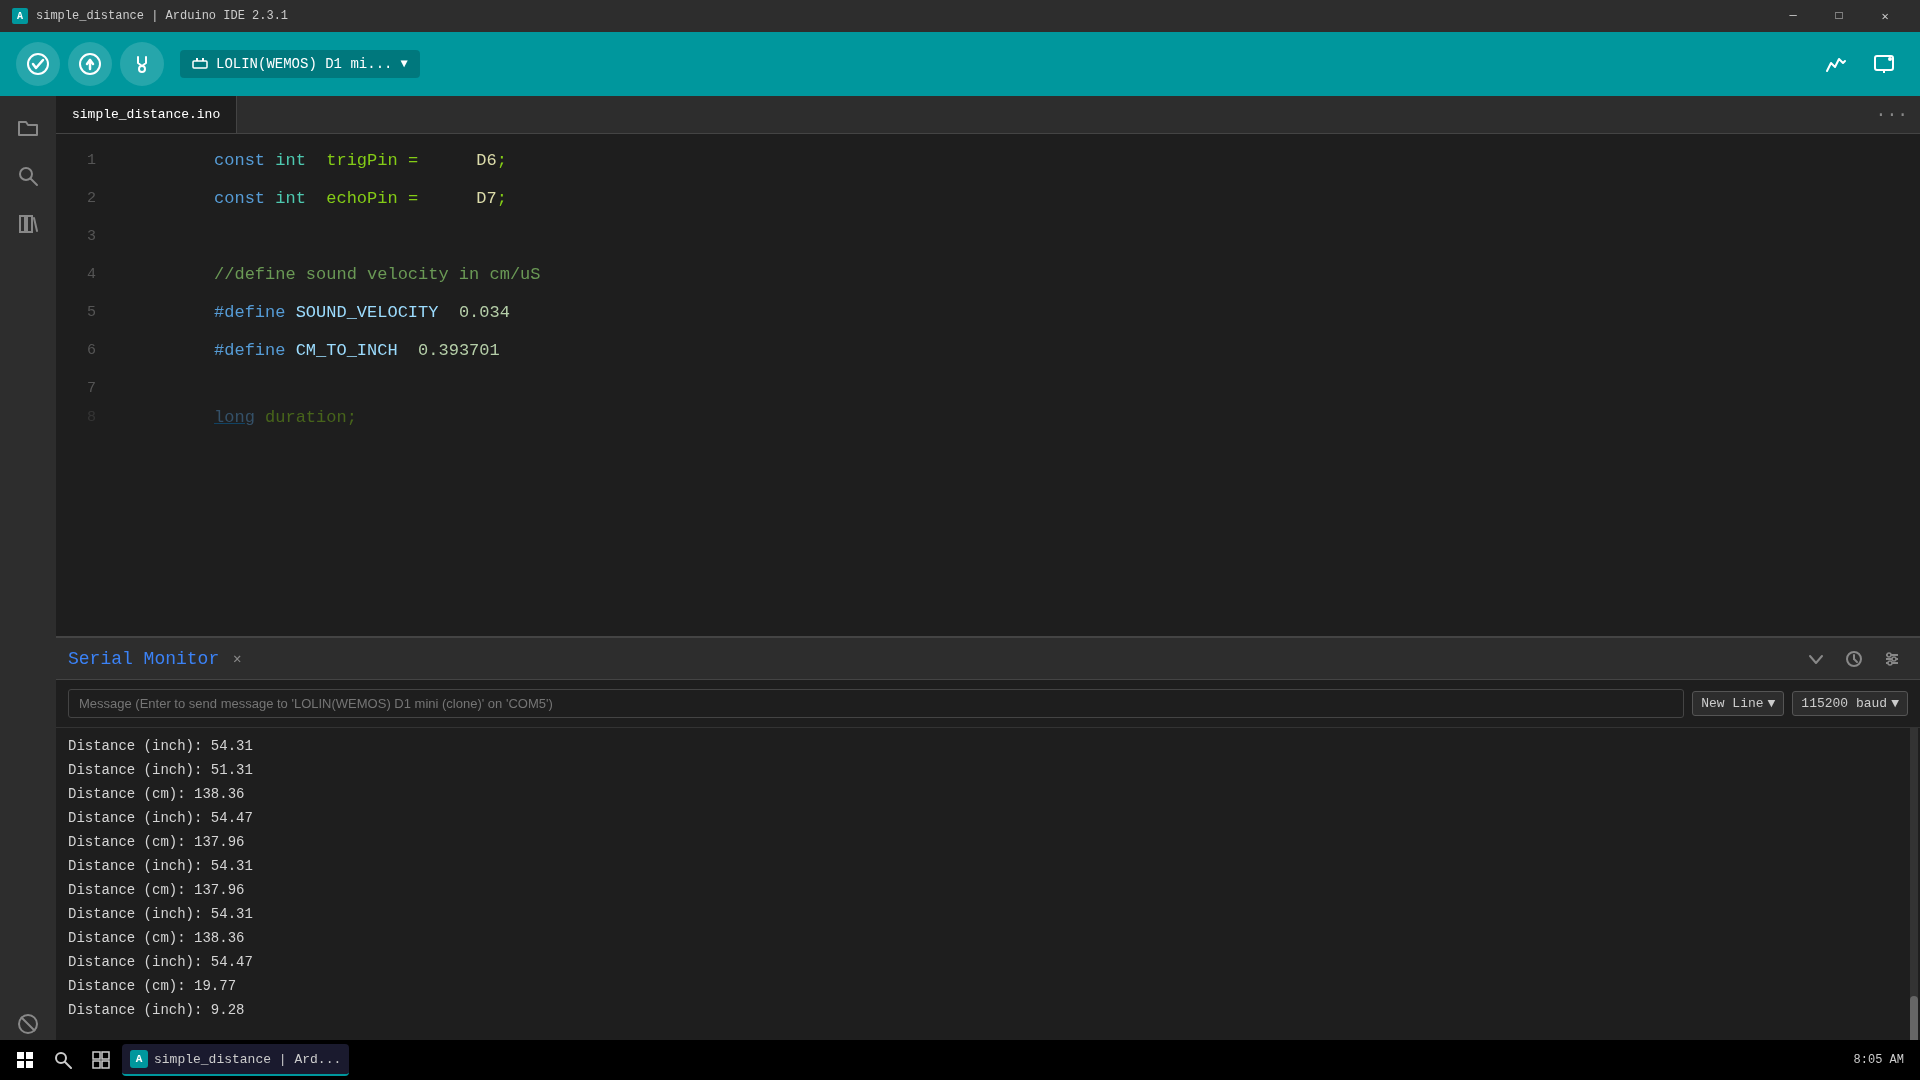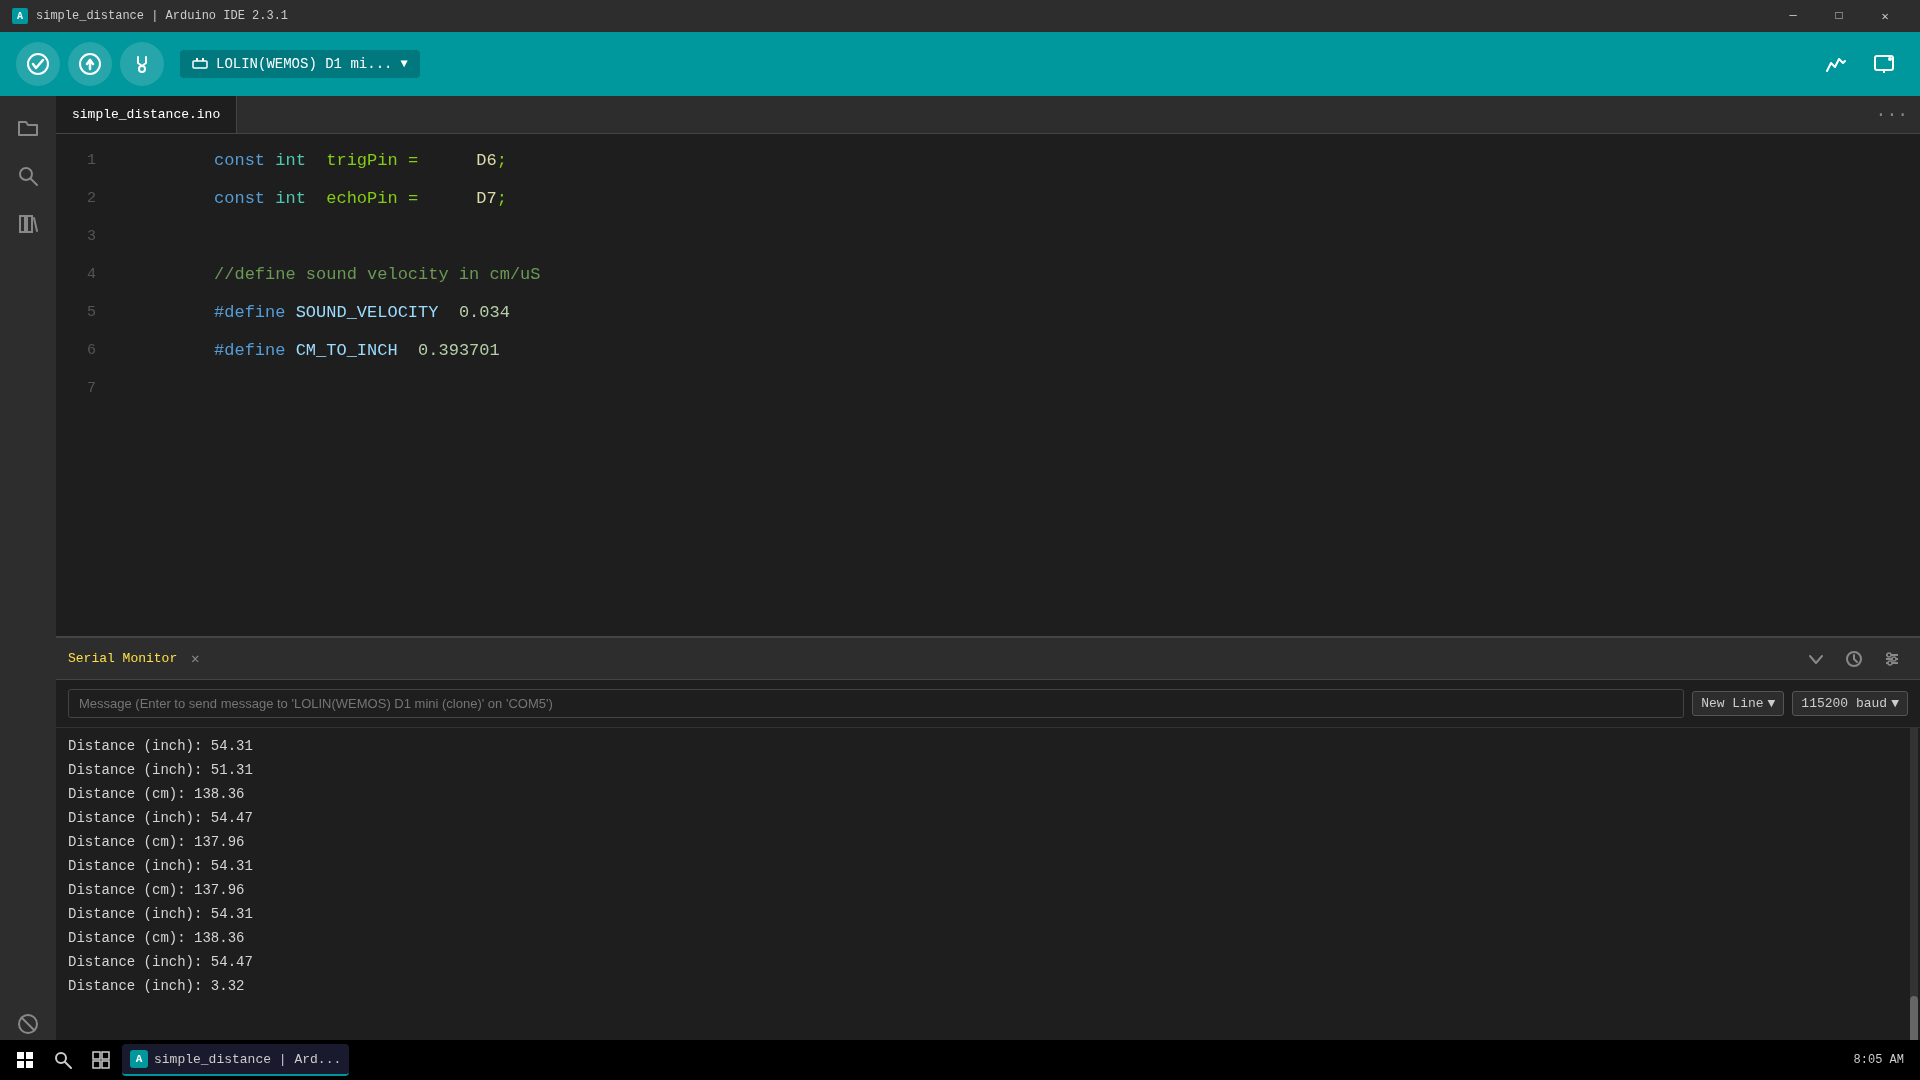--- a/index.html
+++ b/index.html
@@ -212,22 +212,22 @@
     #serial-header {
       height: 42px;
       background: #2d2d2d;
       display: flex;
       align-items: center;
       padding: 0 12px;
       gap: 8px;
       border-bottom: 1px solid #444;
     }
     #serial-title {
-      font-size: 13px;
-      color: #fde047;
+      font-size: 18px;
+      color: #3b82f6;
     }
     .serial-header-close {
       width: 20px; height: 20px;
       display: flex; align-items: center; justify-content: center;
       cursor: pointer;
       color: #888;
       font-size: 14px;
       border-radius: 3px;
     }
 
@@ -509,20 +509,26 @@
         <span class="code-content">
           <span class="kw-const">#define</span><span class="plain"> </span><span class="kw-define-name">CM_TO_INCH</span><span class="plain">  </span><span class="num-val">0.393701</span>
         </span>
       </div>
 
       <div class="code-line">
         <span class="line-number">7</span>
         <span class="code-content"></span>
       </div>
 
+      <div class="code-line" style="opacity:0.4; overflow:hidden; height:20px;">
+        <span class="line-number">8</span>
+        <span class="code-content">
+          <span class="kw-const" style="text-decoration:underline; text-decoration-color:#007acc;">long</span><span class="plain"> duration;</span>
+        </span>
+      </div>
     </div>
 
     <div id="serial-panel">
       <div id="serial-header">
         <span id="serial-title">Serial Monitor</span>
         <div class="serial-header-close">✕</div>
         <div id="serial-header-right">
           <div class="sh-icon">
             <svg width="18" height="18" viewBox="0 0 18 18" fill="none">
               <polyline points="3,6 9,13 15,6" stroke="#888" stroke-width="2" fill="none" stroke-linecap="round" stroke-linejoin="round"></polyline>
@@ -564,21 +570,22 @@
         <div class="serial-line">Distance (inch): 54.31</div>
         <div class="serial-line">Distance (inch): 51.31</div>
         <div class="serial-line">Distance (cm): 138.36</div>
         <div class="serial-line">Distance (inch): 54.47</div>
         <div class="serial-line">Distance (cm): 137.96</div>
         <div class="serial-line">Distance (inch): 54.31</div>
         <div class="serial-line">Distance (cm): 137.96</div>
         <div class="serial-line">Distance (inch): 54.31</div>
         <div class="serial-line">Distance (cm): 138.36</div>
         <div class="serial-line">Distance (inch): 54.47</div>
-        <div class="serial-line">Distance (inch): 3.32</div>
+        <div class="serial-line">Distance (cm): 19.77</div>
+        <div class="serial-line">Distance (inch): 9.28</div>
         <div id="serial-scrollbar">
           <div id="serial-scrollbar-thumb"></div>
         </div>
       </div>
     </div>
   </div>
 </div>
 
 <div id="status-bar">
   <span>Ln 3, Col 1</span>

